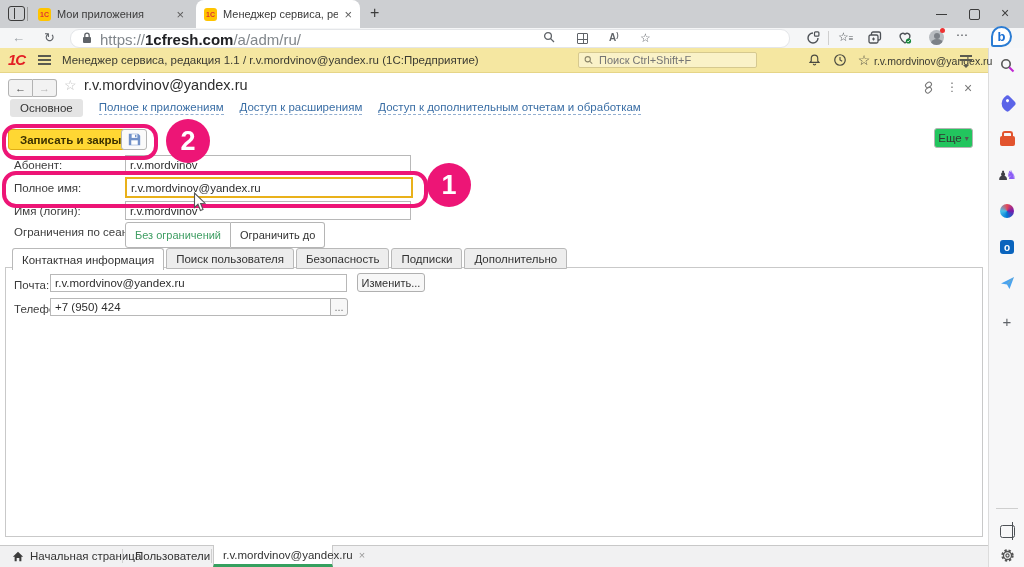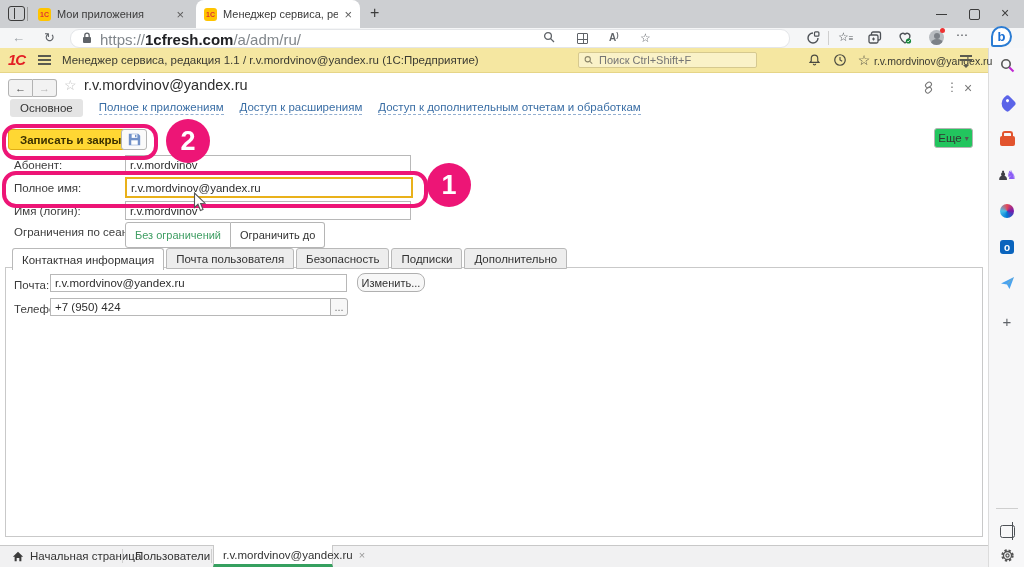--- a/index.html
+++ b/index.html
@@ -93,21 +93,21 @@
           box-sizing:border-box;font-family:"Liberation Sans",sans-serif;background:#fff;}
   .seg{left:125px;top:222px;display:flex;height:18px;}
   .seg span{border:1px solid #b5b5b5;background:#fff;font-size:11px;display:flex;align-items:center;padding:12px 9px;}
   .seg span:first-child{border-radius:3px 0 0 3px;color:#3f9e63;}
   .seg span:last-child{border-radius:0 3px 3px 0;border-left:none;color:#333;}
   .tabstrip{left:12px;top:248px;display:flex;gap:2px;font-size:11.5px;}
   .ttab{height:19px;border:1px solid #b9b9b9;border-radius:3px 3px 0 0;background:#ededed;color:#333;
         display:flex;align-items:center;padding:0 9px;}
   .ttab.on{background:#fff;height:21px;border-bottom:none;position:relative;z-index:3;}
   .panel{left:5px;top:267px;width:978px;height:270px;border:1px solid #c9c9c9;background:#fff;box-sizing:border-box;}
-  .chbtn{border:1px solid #b0b0b0;border-radius:8px;background:#f7f7f7;font-size:11px;color:#333;
+  .chbtn{border:1px solid #b0b0b0;border-radius:3px;background:#f7f7f7;font-size:11px;color:#333;
          display:flex;align-items:center;justify-content:center;box-sizing:border-box;}
   
   .taskbar{left:0;top:545px;width:988px;height:22px;background:#f1f1f2;border-top:1px solid #c8c8c8;box-sizing:border-box;}
   .tbitem{top:545px;height:22px;display:flex;align-items:center;gap:6px;font-size:11.5px;color:#333;padding:0 9px;box-sizing:border-box;}
   .tbsep{top:549px;width:1px;height:14px;background:#cfcfcf;}
   .apptab-close{color:#9a9a9a;font-size:11px;}
   .tbactive{background:#fff;border-left:1px solid #c8c8c8;border-right:1px solid #c8c8c8;border-bottom:3px solid #35a05f;}
   
   .annrect{border:4px solid #ed1576;border-radius:14px;z-index:50;}
   .annbadge{width:44px;height:44px;border-radius:50%;background:#ed1576;color:#fff;font-weight:bold;font-size:27px;
@@ -306,21 +306,21 @@
   <input class="abs finput" style="top: 201px; width: 286px;" readonly="" value="r.v.mordvinov">
   <div class="abs flabel" style="top:226px;">Ограничения по сеансам:</div>
   <div class="abs seg">
     <span>Без ограничений</span>
     <span>Ограничить до</span>
   </div>
 
   <div class="abs panel"></div>
   <div class="abs tabstrip">
     <span class="ttab on">Контактная информация</span>
-    <span class="ttab">Почта пользователя</span>
+    <span class="ttab">Поиск пользователя</span>
     <span class="ttab">Безопасность</span>
     <span class="ttab">Подписки</span>
     <span class="ttab">Дополнительно</span>
   </div>
   <div class="abs flabel" style="top:279px;">Почта:</div>
   <input class="abs finput" style="left: 50px; top: 274px; width: 297px; height: 18px;" readonly="" value="r.v.mordvinov@yandex.ru">
   <div class="abs chbtn" style="left:357px;top:273px;width:68px;height:19px;">Изменить...</div>
   <div class="abs flabel" style="top:303px;">Телефон:</div>
   <input class="abs finput" style="left: 50px; top: 298px; width: 281px; height: 18px;" readonly="" value="+7 (950) 424">
   <div class="abs chbtn" style="left:330px;top:298px;width:18px;height:18px;border-radius:0 3px 3px 0;color:#777;">...</div>

